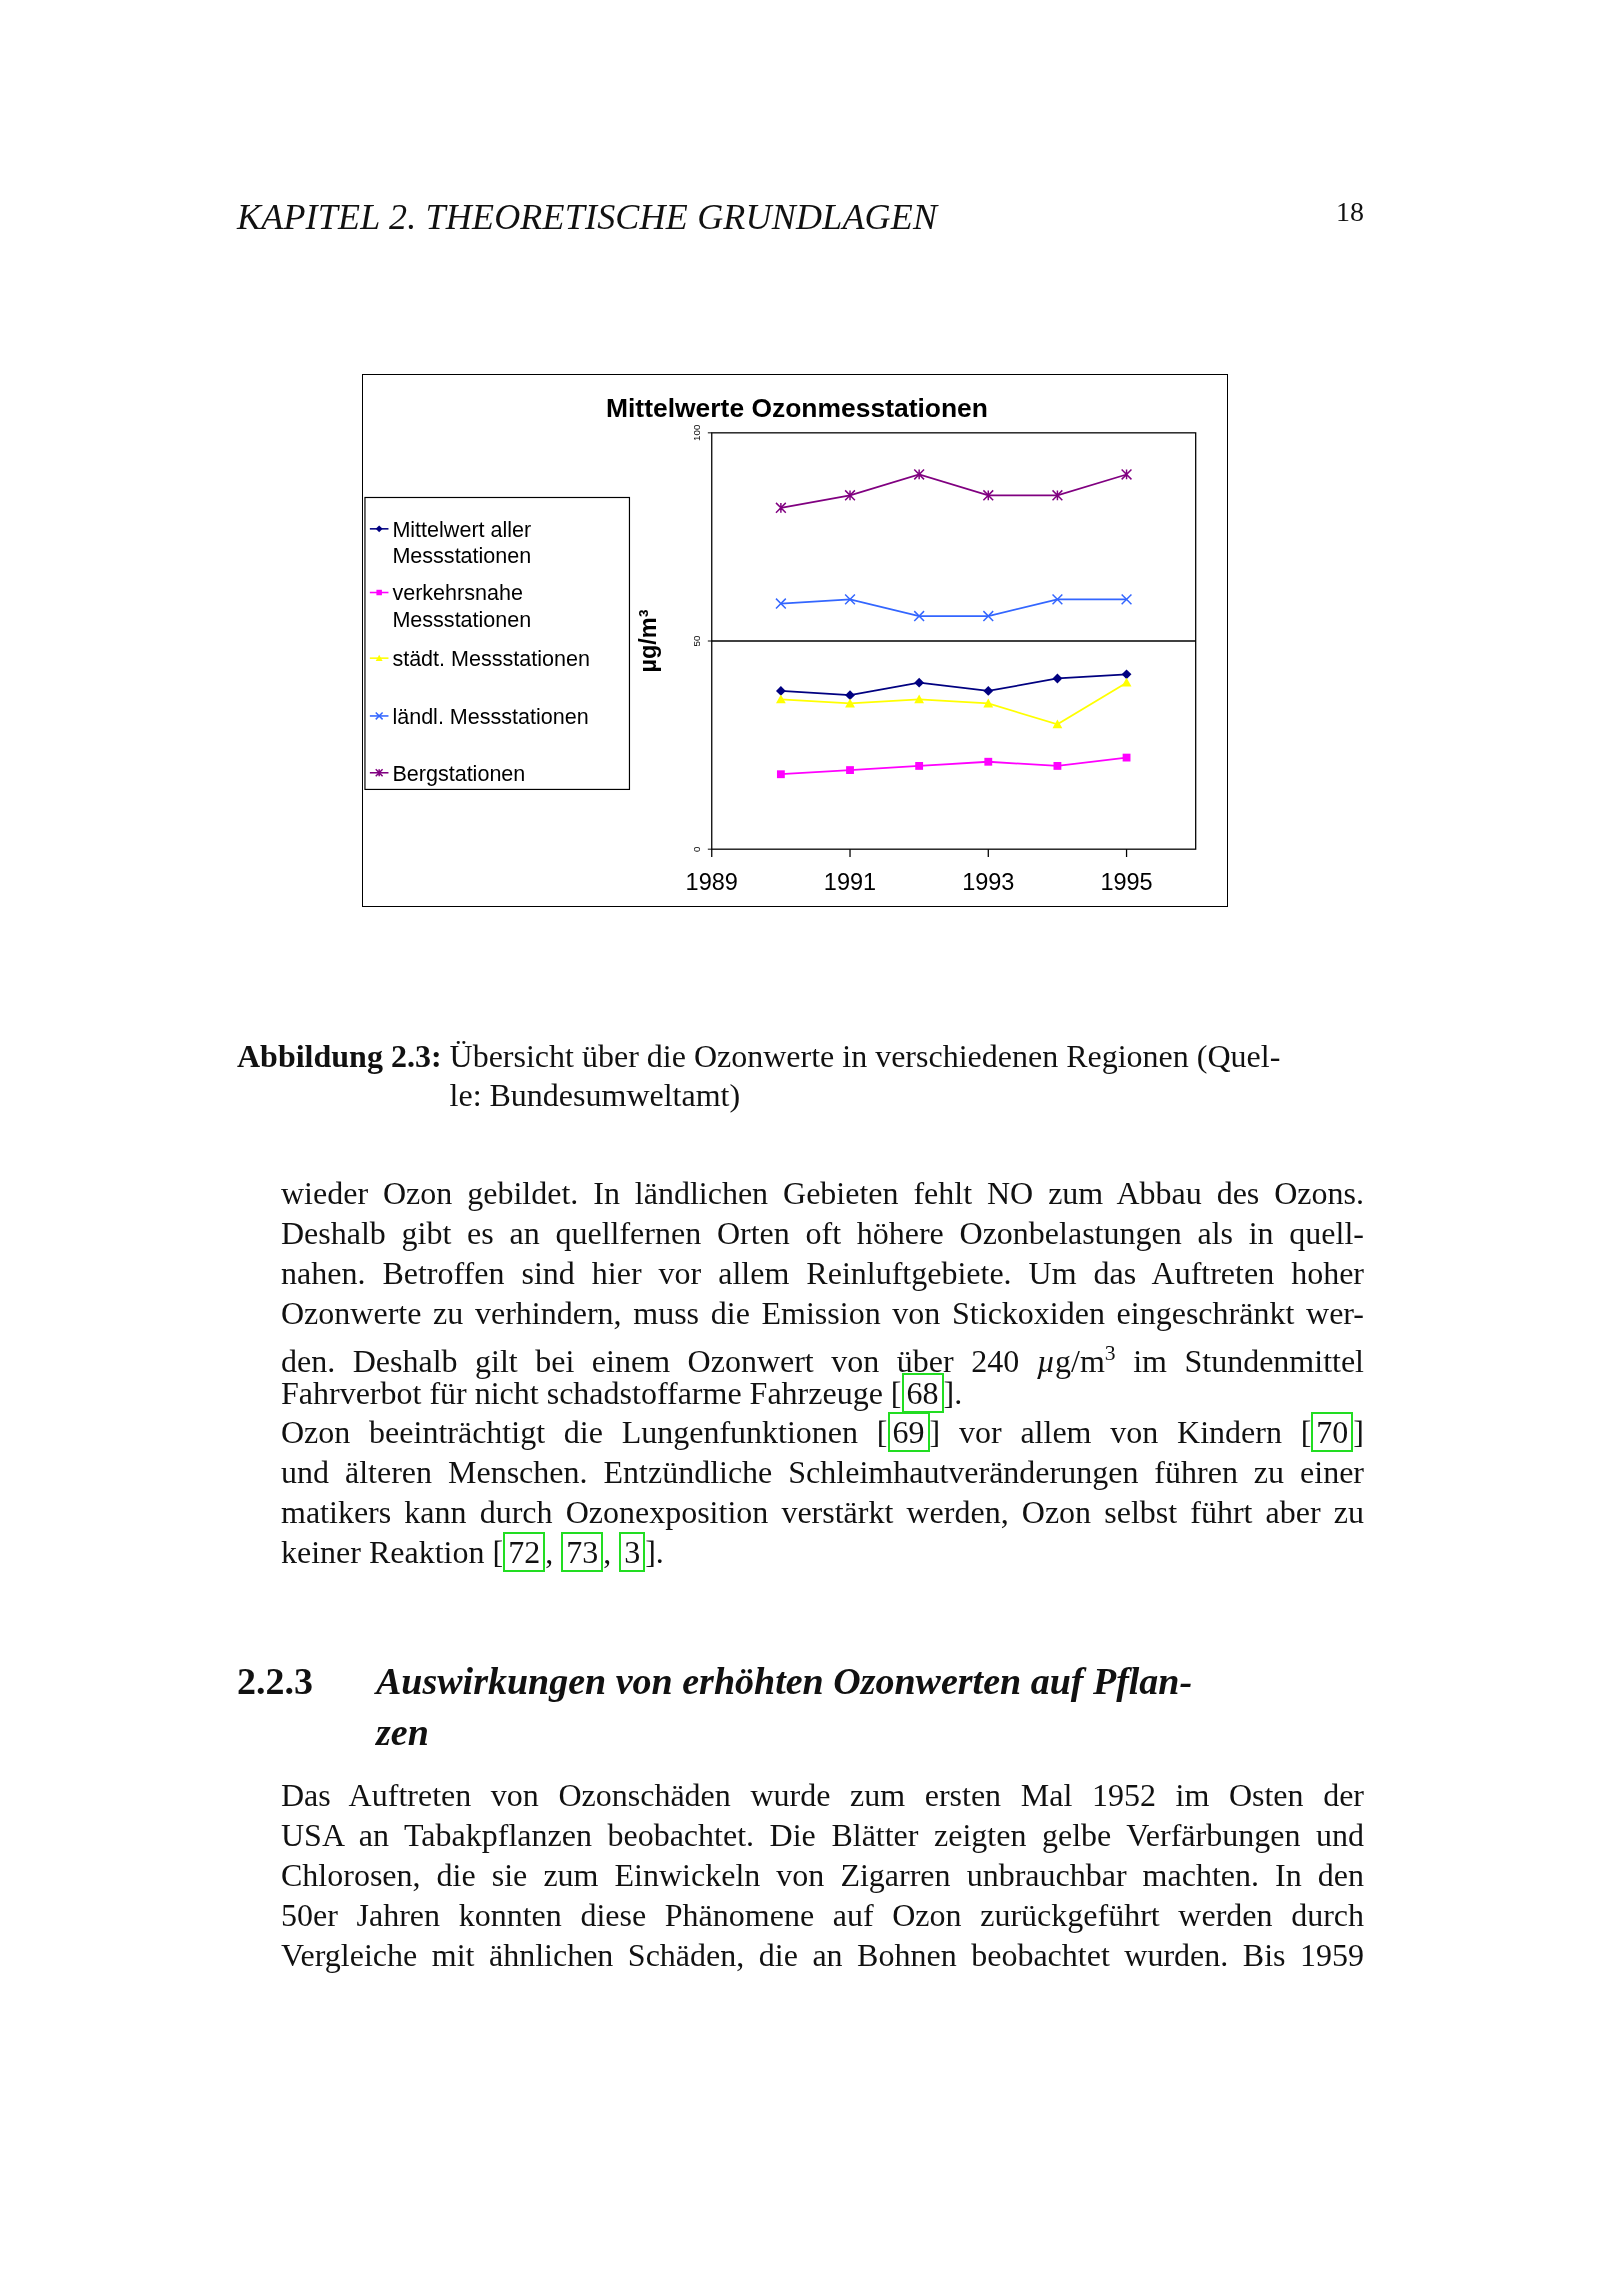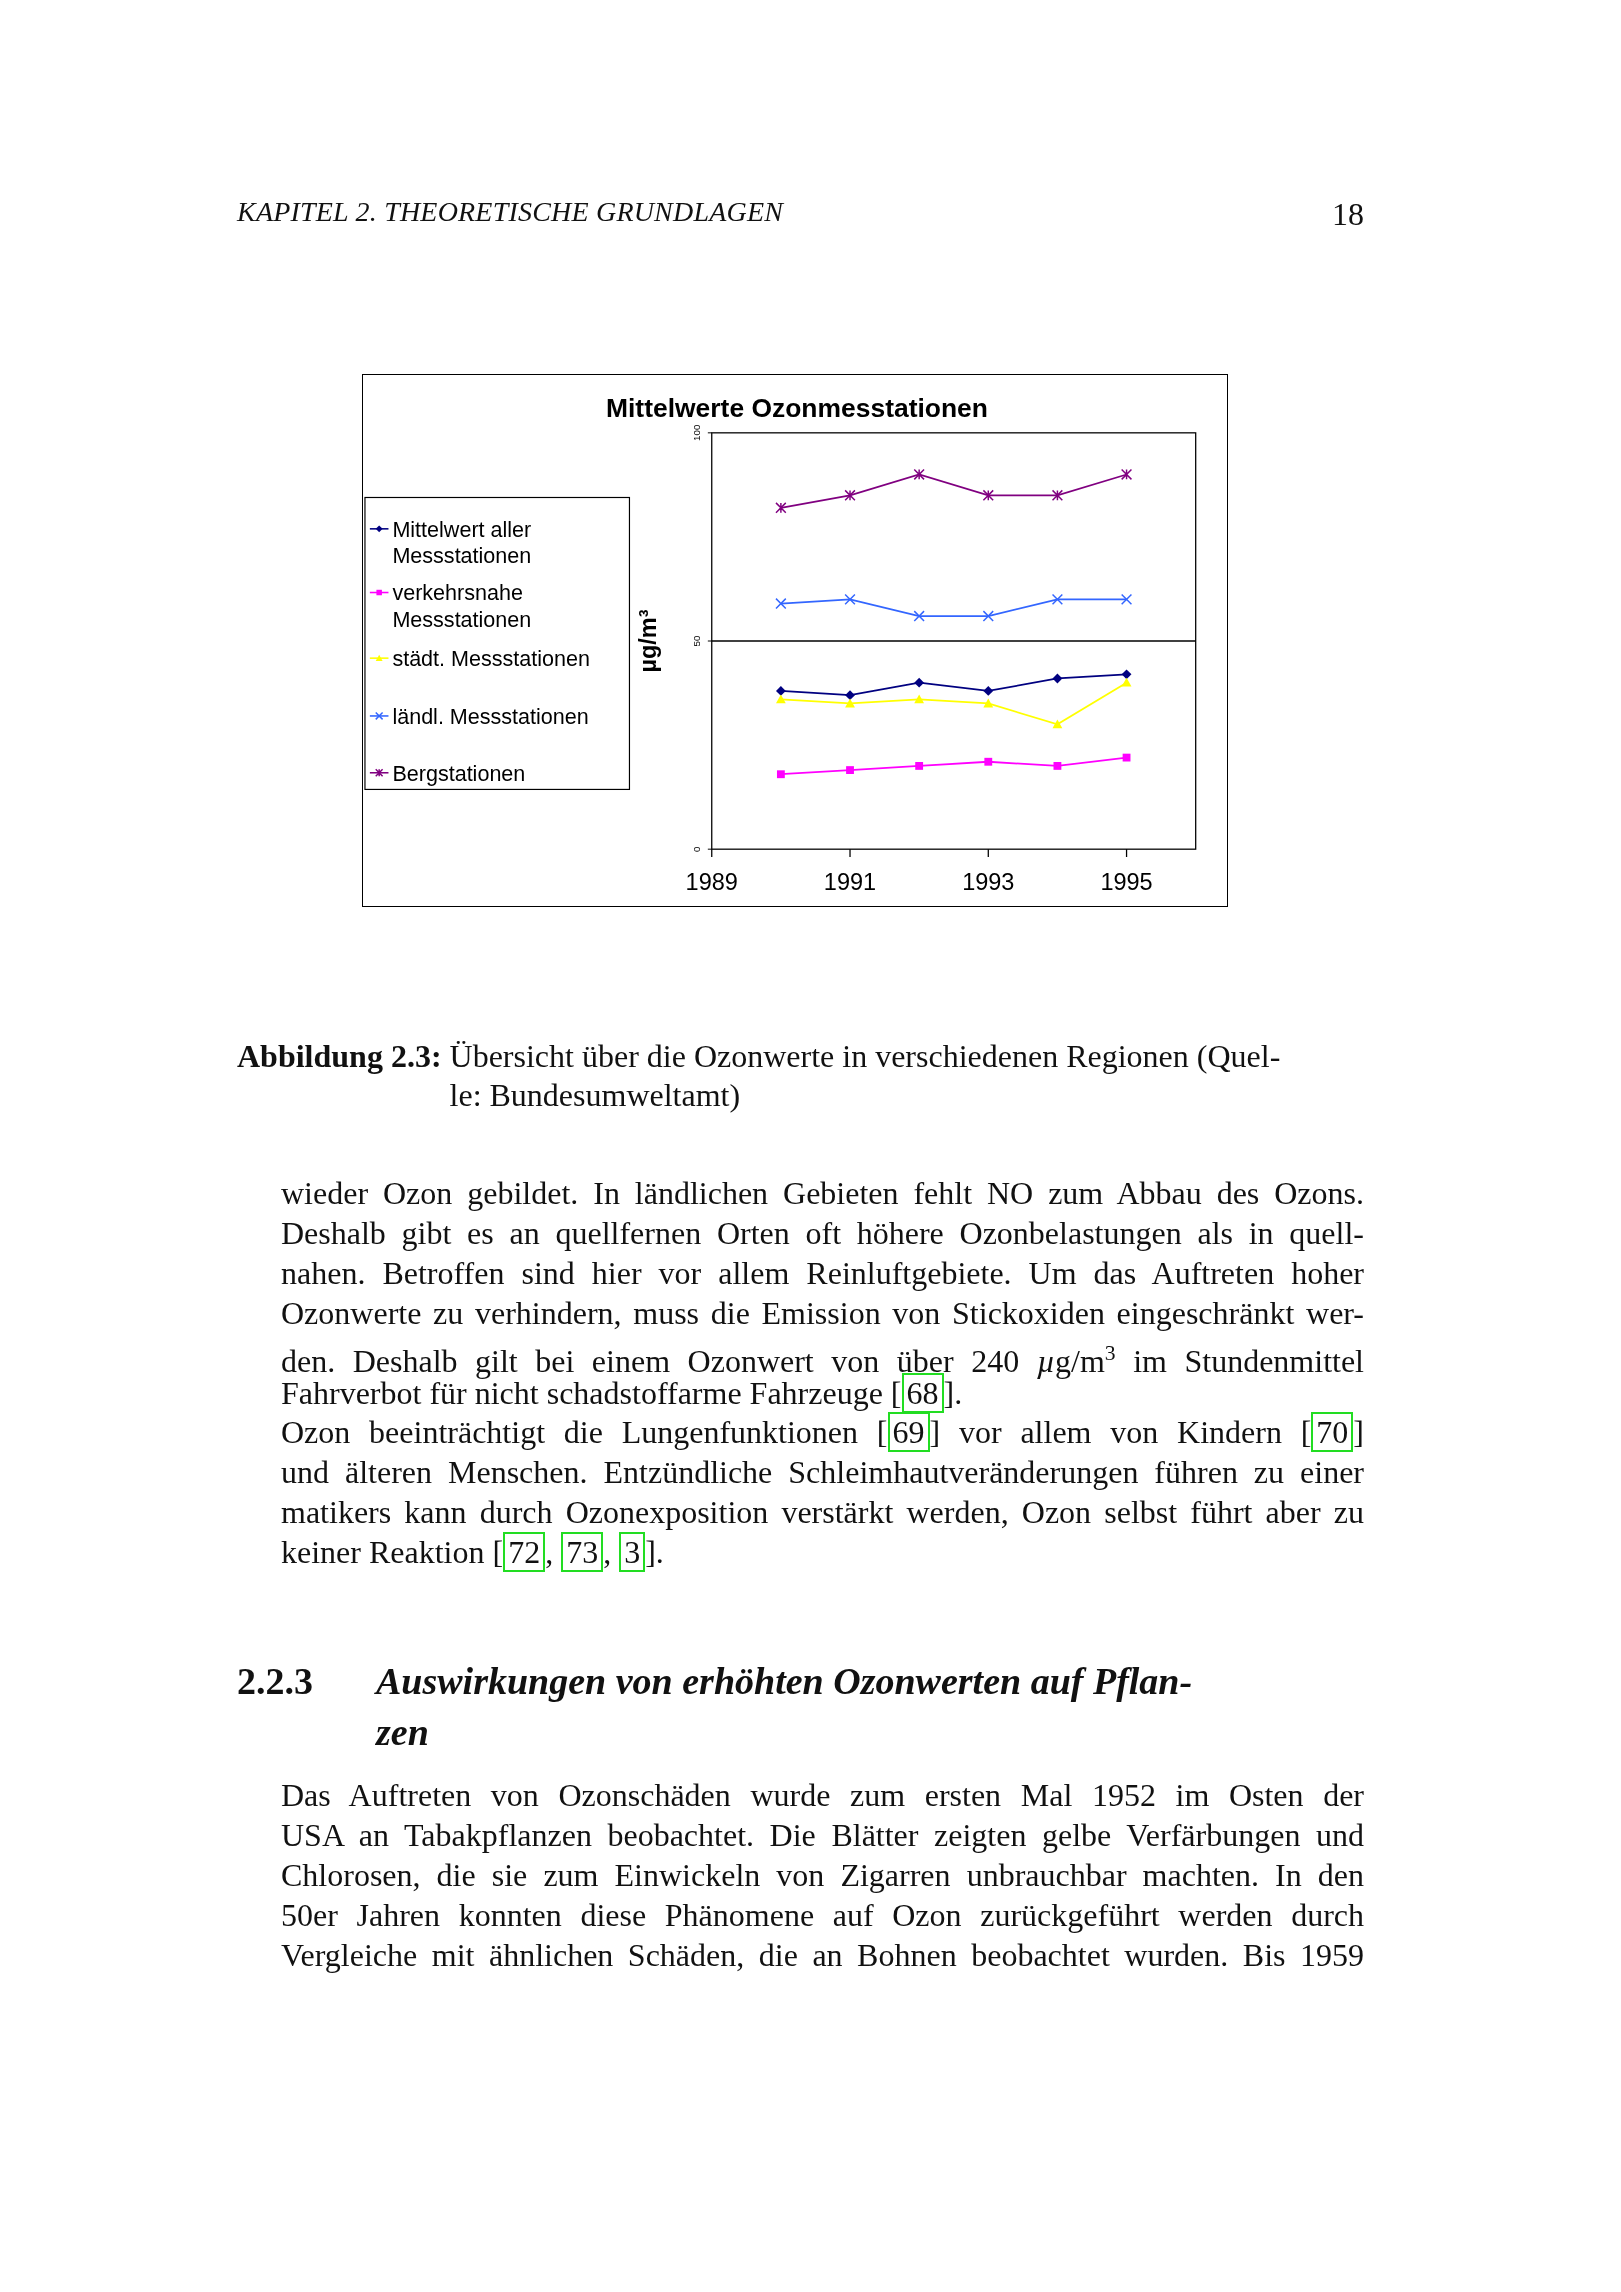--- a/index.html
+++ b/index.html
@@ -1,20 +1,20 @@
 <!DOCTYPE html>
 <html><head>
 <meta charset="utf-8">
 <style>
   html, body { margin: 0; padding: 0; background: #ffffff; }
   body { width: 1621px; height: 2293px; position: relative; overflow: hidden;
          font-family: "DejaVu Serif", "Liberation Serif", serif; color: #111; }
   .running-head { position: absolute; left: 237px; top: 196px; width: 1127px;
-                  font-family: "Liberation Serif", serif; font-style: italic; font-size: 28px; letter-spacing: 0.2px; }
-  .page-num { position: absolute; right: 257px; top: 196px; font-family: "Liberation Serif", serif; font-size: 32px; }
+                  font-family: "Liberation Serif", serif; font-style: italic; font-size: 36px; letter-spacing: 0.2px; }
+  .page-num { position: absolute; right: 257px; top: 196px; font-family: "Liberation Serif", serif; font-size: 28px; }
   .figure-box { position: absolute; left: 362px; top: 374px; width: 866px; height: 533px;
                 border: 1.5px solid #000; box-sizing: border-box; padding-left: 17px; }
   svg#chart { position: absolute; left: 0; top: 0; }
   .caption { position: absolute; left: 237px; top: 1037px; width: 1127px;
              font-family: "Liberation Serif", serif; font-size: 32px; line-height: 39px; }
   .caption .lab { font-weight: bold; }
   .caption .cap-body { display: inline-block; vertical-align: top; width: 887px; }
   .body-text { position: absolute; left: 237px; width: 1127px;
                font-family: "Liberation Serif", serif; font-size: 32px; line-height: 40px; text-align: justify; }
   .line { display: block; text-align: justify; text-align-last: justify; height: 40px; white-space: nowrap; margin-left: 44px; }

